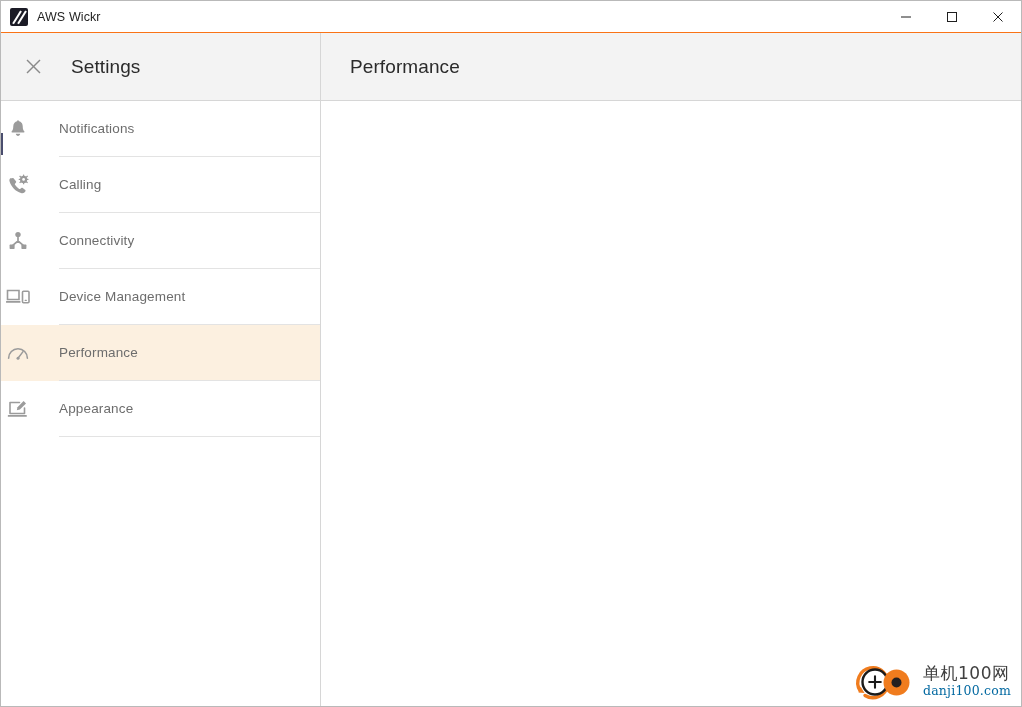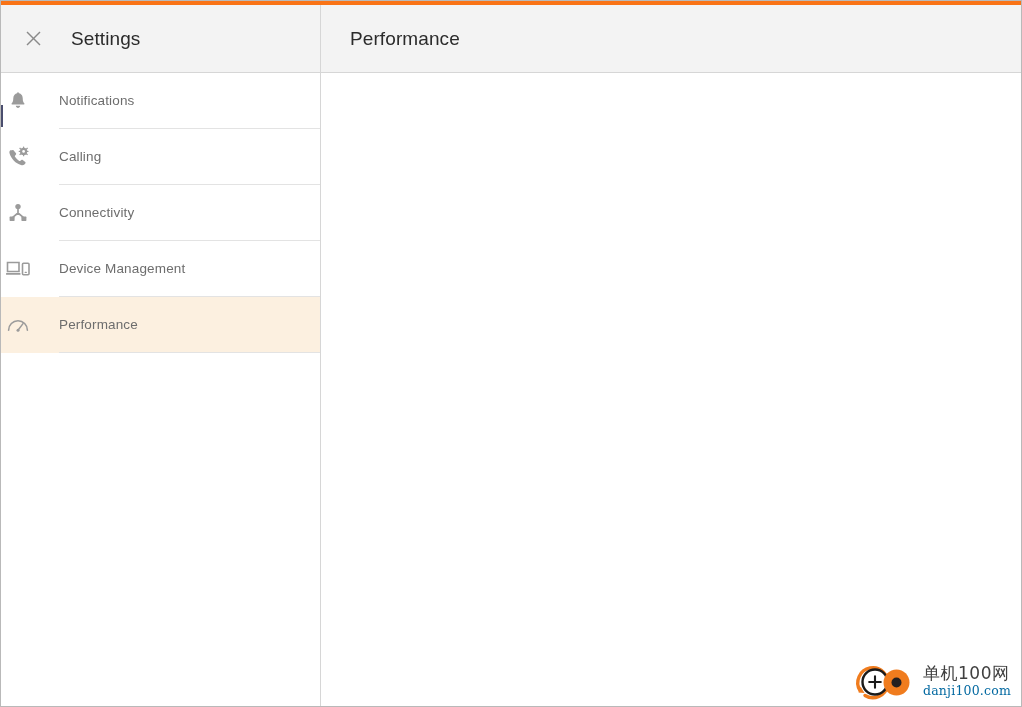--- a/index.html
+++ b/index.html
@@ -84,21 +84,21 @@
     border: none;
     cursor: default;
   }
   .win-btn svg { display: block; }
 
   
   .body-split {
     flex: 1;
     display: flex;
     min-height: 0;
-    border-top: 4px solid #f97316;
+    border-top: 1px solid #f97316;
     justify-content: space-between;
   }
 
   
   .sidebar {
     width: 320px;
     min-width: 320px;
     background: #ffffff;
     border-right: 1px solid #d6d6d6;
     display: flex;
@@ -296,20 +296,44 @@
     font-family: "DejaVu Serif", serif;
     letter-spacing: 0.2px;
     margin-top: 2px;
   }
 </style>
 </head>
 <body>
 
 <div class="app-window">
 
+  <div class="titlebar">
+    <div class="titlebar-left">
+      <div class="app-icon"></div>
+      <span class="titlebar-title">AWS Wickr</span>
+    </div>
+    <div class="window-controls">
+      <button class="win-btn">
+        <svg width="12" height="12" viewBox="0 0 12 12">
+          <line x1="1" y1="6" x2="11" y2="6" stroke="#1f1f1f" stroke-width="1"></line>
+        </svg>
+      </button>
+      <button class="win-btn">
+        <svg width="12" height="12" viewBox="0 0 12 12">
+          <rect x="1.5" y="1.5" width="9" height="9" fill="none" stroke="#1f1f1f" stroke-width="1"></rect>
+        </svg>
+      </button>
+      <button class="win-btn">
+        <svg width="12" height="12" viewBox="0 0 12 12">
+          <line x1="1.5" y1="1.5" x2="10.5" y2="10.5" stroke="#1f1f1f" stroke-width="1"></line>
+          <line x1="10.5" y1="1.5" x2="1.5" y2="10.5" stroke="#1f1f1f" stroke-width="1"></line>
+        </svg>
+      </button>
+    </div>
+  </div>
 
   <div class="body-split">
 
     <aside class="sidebar">
 
       <div class="settings-header">
         <button class="close-settings">
           <svg width="17" height="17" viewBox="0 0 17 17">
             <line x1="2" y1="2" x2="15" y2="15" stroke="#8a8a8a" stroke-width="1.4"></line>
             <line x1="15" y1="2" x2="2" y2="15" stroke="#8a8a8a" stroke-width="1.4"></line>
@@ -391,20 +415,32 @@
               <path d="M2.6 15.2a9.4 9.4 0 0 1 18.8 0" fill="none" stroke="#9b9b9b" stroke-width="1.6" stroke-linecap="round"></path>
               <path d="M12 15.2 17 8.6" stroke="#9b9b9b" stroke-width="1.5" stroke-linecap="round"></path>
               <circle cx="12" cy="15.2" r="1.5" fill="#9b9b9b"></circle>
             </svg>
           </span>
           <span class="nav-label-wrap">
             <span class="nav-label">Performance</span>
           </span>
         </li>
 
+        <li class="nav-item">
+          <span class="nav-icon">
+            <svg width="24" height="22" viewBox="0 0 24 22">
+              <path d="M4 4.5h9.5M4 4.5v11M4 15.5h14.5M18.5 15.5v-5.5" fill="none" stroke="#9b9b9b" stroke-width="1.6" stroke-linecap="round"></path>
+              <rect x="1.8" y="17.1" width="19" height="1.7" rx="0.5" fill="#9b9b9b"></rect>
+              <path d="M17.6 3.1 20 5.5l-6.1 6.1-3.1.7.7-3.1z" fill="#9b9b9b"></path>
+            </svg>
+          </span>
+          <span class="nav-label-wrap">
+            <span class="nav-label">Appearance</span>
+          </span>
+        </li>
 
       </ul>
     </aside>
 
     <section class="main">
 
       <div class="main-header">
         <span class="main-title">Performance</span>
       </div>
 

